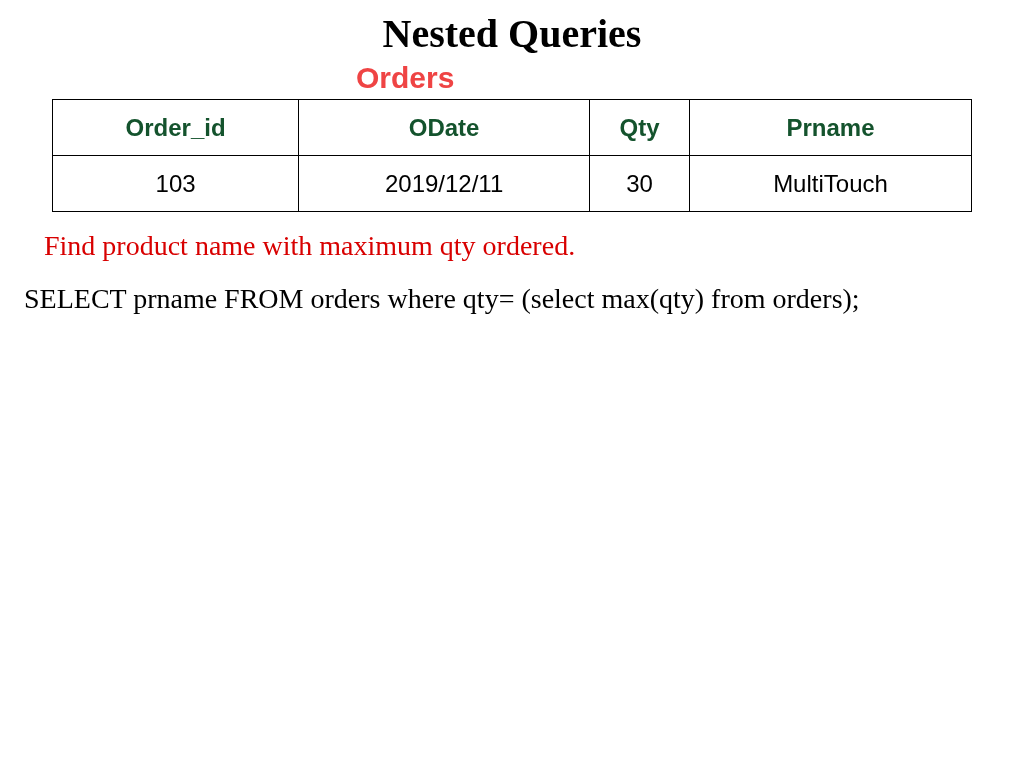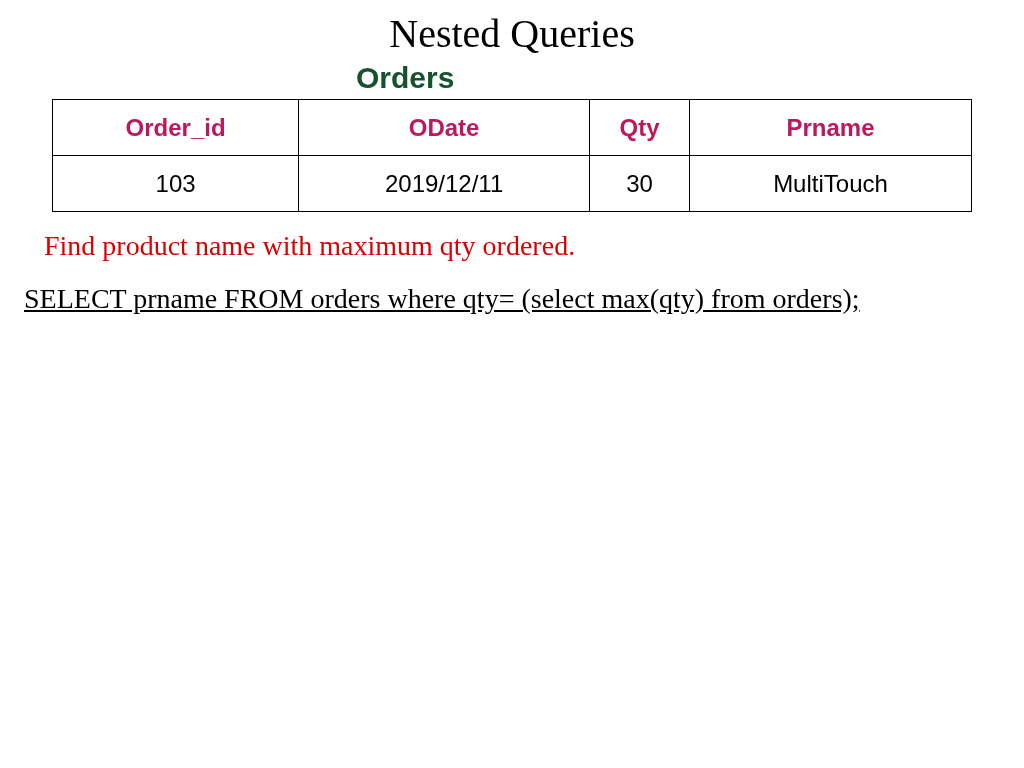--- a/index.html
+++ b/index.html
@@ -6,61 +6,60 @@
     body {
       width: 1024px;
       height: 768px;
       background: #fff;
       font-family: "Times New Roman", Times, serif;
       color: #000;
       padding: 10px 16px;
     }
     .page-title {
       font-size: 40px;
-      font-weight: 400;
+      font-weight: 700;
       text-align: center;
       margin-bottom: 4px;
     }
     .table-title {
       font-size: 30px;
       font-weight: 700;
-      color: #14532d;
+      color: #ef4444;
       font-family: Arial, Helvetica, sans-serif;
       margin-left: 340px;
       margin-bottom: 4px;
     }
     table {
       border-collapse: collapse;
       width: 920px;
       margin: 0 auto 18px auto;
     }
     th, td {
       border: 1.5px solid #000;
       height: 56px;
       font-size: 24px;
       text-align: center;
       vertical-align: middle;
       font-family: Arial, Helvetica, sans-serif;
       font-weight: 400;
     }
     th {
-      color: #be185d;
+      color: #14532d;
       font-weight: 700;
     }
     .prompt {
       color: #d80000;
       font-size: 28px;
       margin: 8px 12px 18px 28px;
     }
     .sql {
       font-size: 28px;
       margin: 0 8px;
       line-height: 1.35;
       max-width: 900px;
-      text-decoration: underline;
     }
   </style>
 </head>
 <body>
 
 <h1 class="page-title">Nested Queries</h1>
 <div class="table-title">Orders</div>
 
 <table>
   <thead>

